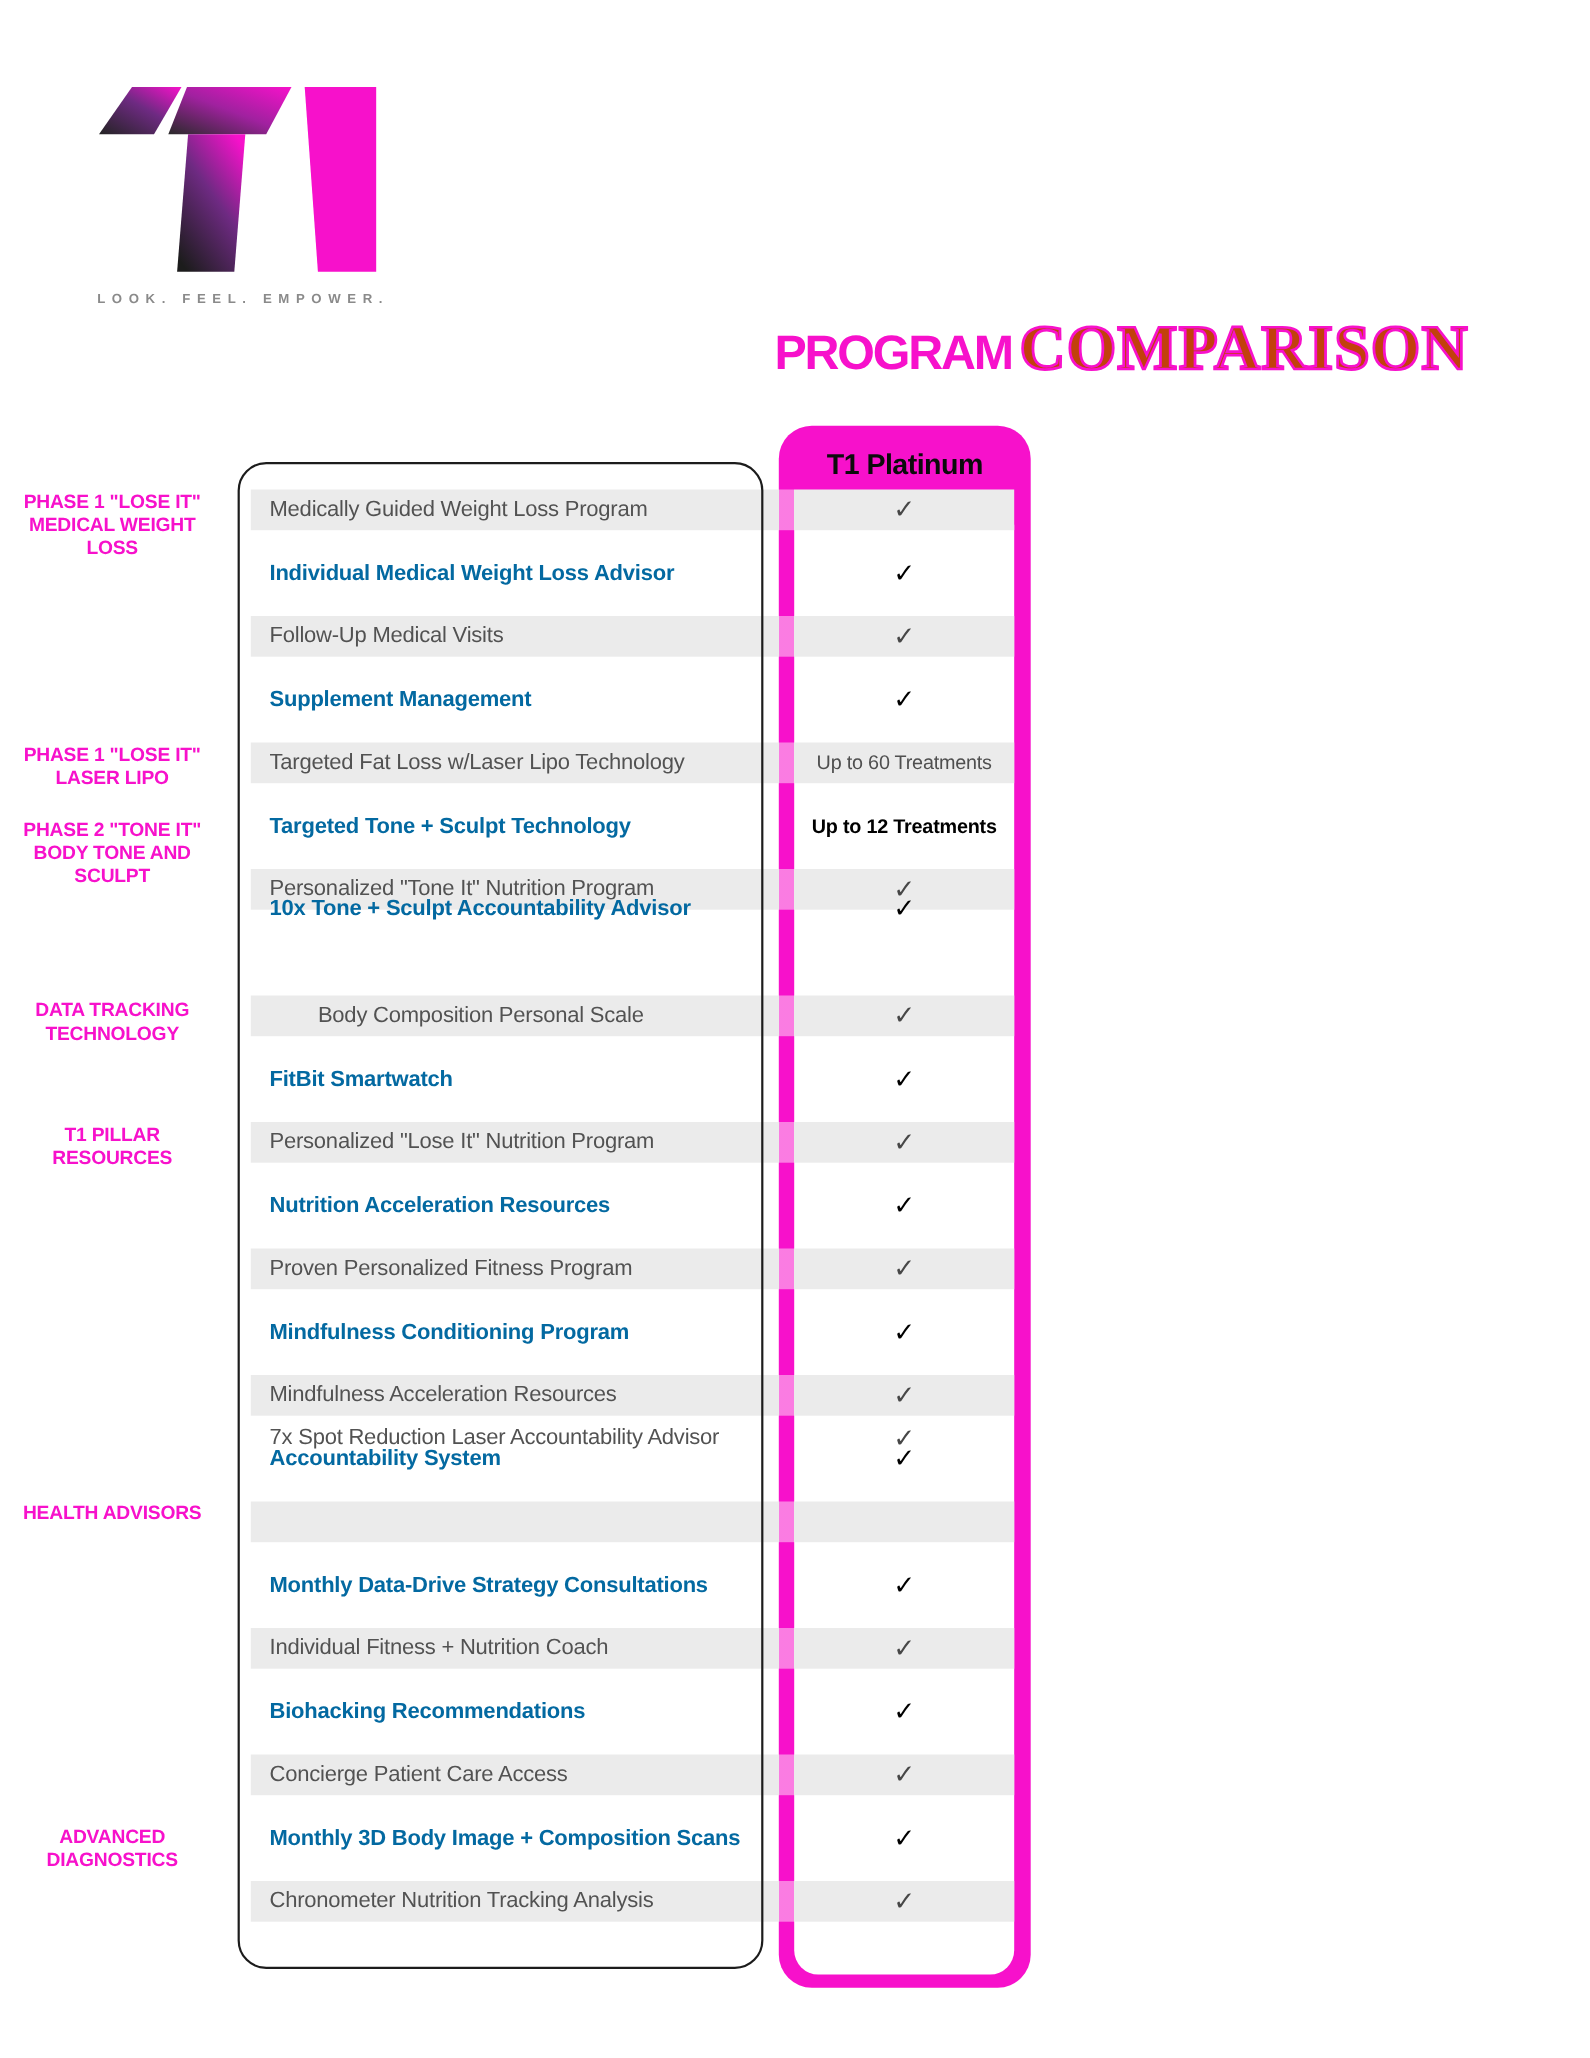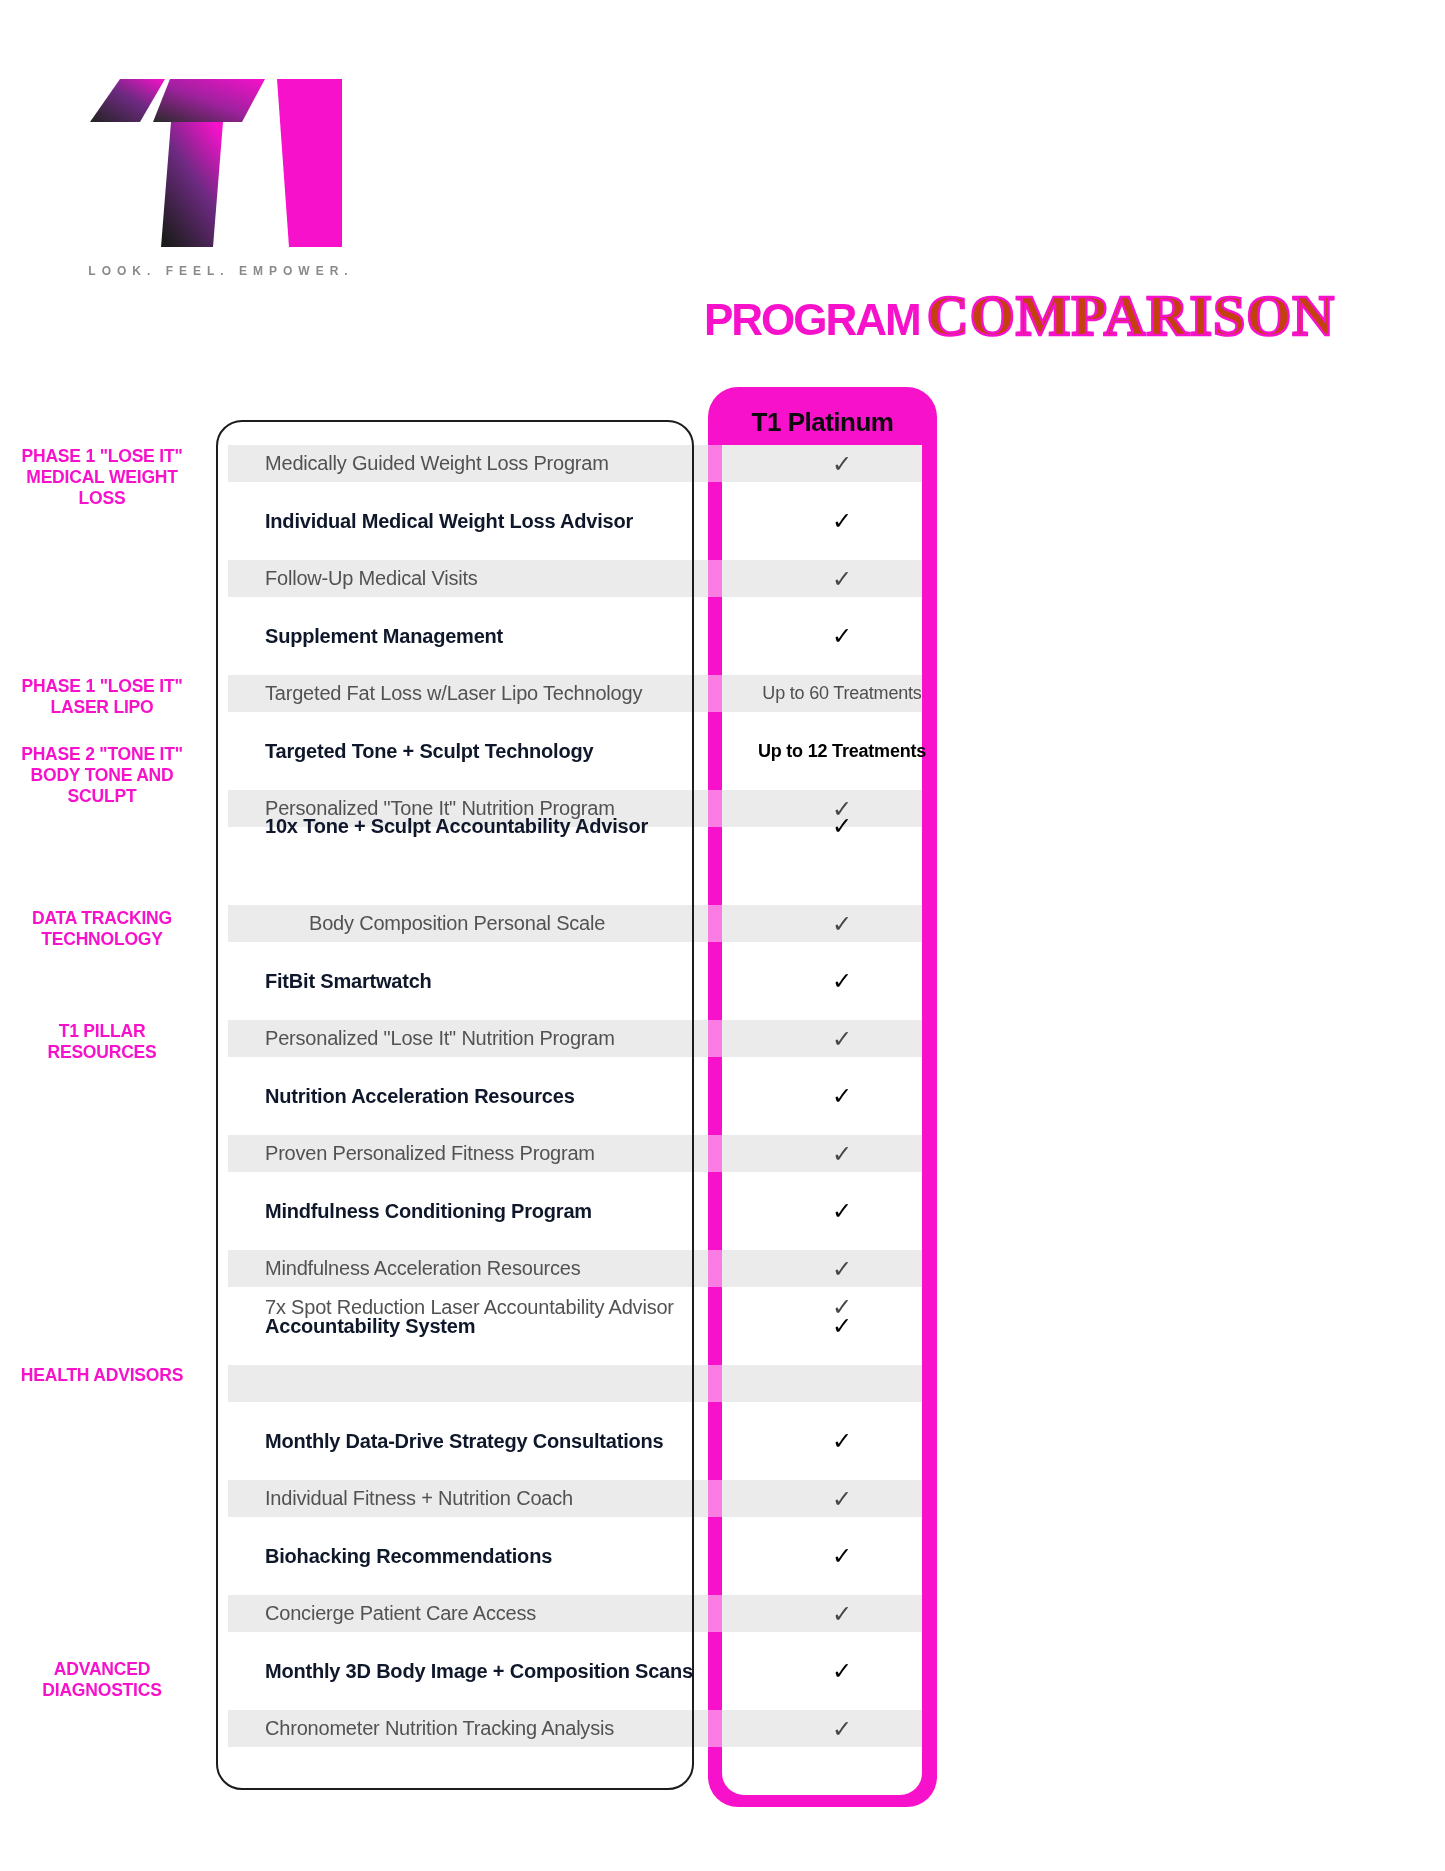--- a/index.html
+++ b/index.html
@@ -57,25 +57,25 @@
   
   .table-outline{
     position:absolute;left:216px;top:420px;width:474px;height:1366px;
     border:2px solid #1c1c1c;border-radius:26px;background:transparent;
     z-index:3;pointer-events:none;
   }
   
   .rows{position:absolute;left:0;top:0;z-index:4;}
   .row{
     position:absolute;left:228px;width:694px;height:58px;
-    display:flex;align-items:center;margin-left:20px;
+    display:flex;align-items:center;
   }
   .flabel{
     margin-left:17px;font-size:20px;letter-spacing:-0.2px;
-    font-weight:700;color:#0f172a;max-width:450px;line-height:1.05;
+    font-weight:700;color:#0369a1;max-width:450px;line-height:1.05;
   }
   .row.striped .flabel{font-weight:500;color:#525252;}
   .fvalue{
     position:absolute;left:594px;transform:translateX(-50%);
     font-size:24px;font-weight:700;color:#000000;white-space:nowrap;
   }
   .row.striped .fvalue{font-weight:400;color:#474747;}
   .fvalue.text-value{font-size:18px;font-weight:700;letter-spacing:-0.2px;}
   .row.striped .fvalue.text-value{font-weight:500;color:#4f4f4f;}
   

